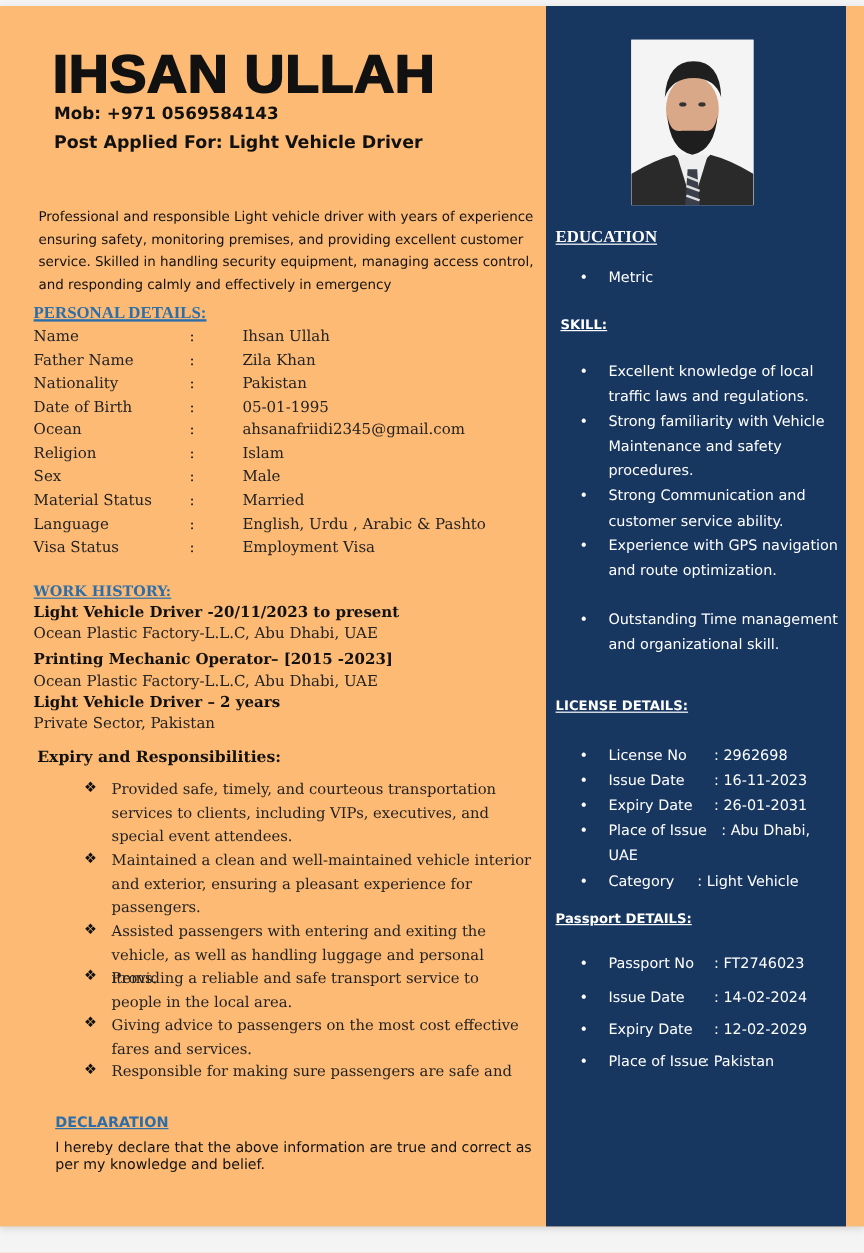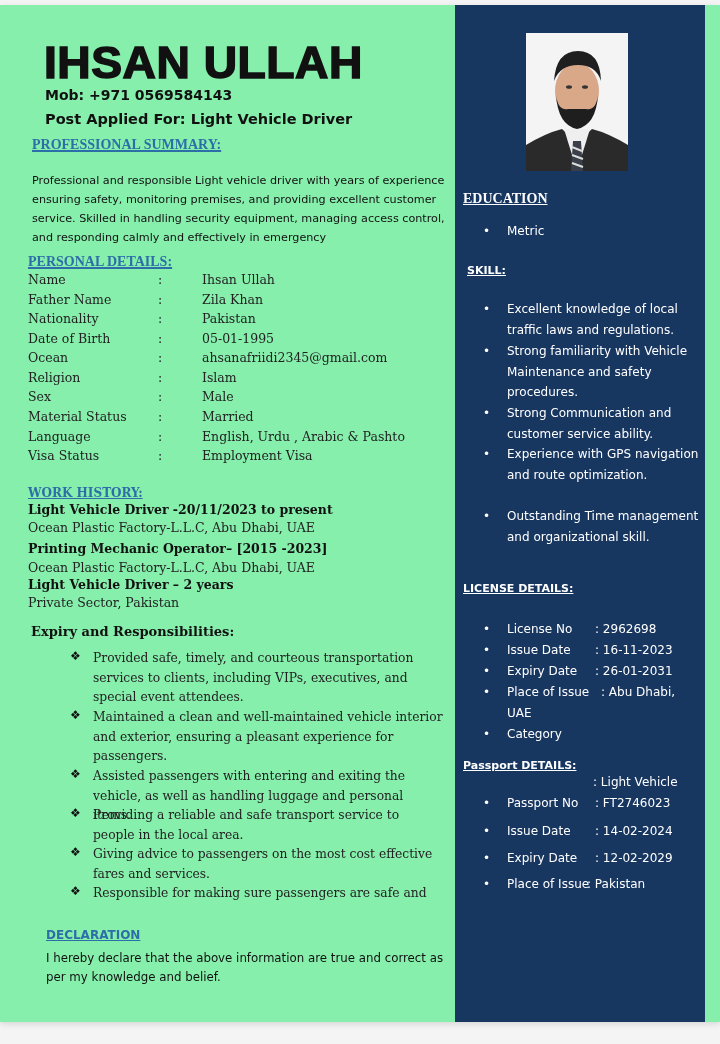--- a/index.html
+++ b/index.html
@@ -4,21 +4,21 @@
 <style>
   html, body { margin:0; padding:0; }
   body {
     width:720px; height:1044px; position:relative; overflow:hidden;
     background:#f4f4f4;
     font-family:"Liberation Sans", sans-serif;
     color:#111;
   }
   .page {
     position:absolute; left:0; top:5px; width:720px; height:1017px;
-    background:#86efac;
+    background:#fdba74;
     box-shadow:0 2px 6px rgba(0,0,0,0.12);
   }
   .topline { position:absolute; left:0; top:0; width:720px; height:5px; background:#f4f4f4; }
   .sidebar {
     position:absolute; left:455px; top:0; width:250px; height:1017px;
     background:#173660; color:#fff;
     font-family:"DejaVu Sans", sans-serif;
   }
   .abs { position:absolute; white-space:nowrap; }
   .name {
@@ -48,21 +48,21 @@
   .work-title { font-family:"DejaVu Serif", serif; font-weight:bold; font-size:12.5px; color:#111; }
   .duties-title { font-family:"DejaVu Serif", serif; font-weight:bold; font-size:13px; }
   .duty { position:absolute; left:70px; width:375px; }
   .duty .bullet { position:absolute; left:0; top:0; font-size:12px; }
   .duty .text {
     position:absolute; left:23px; top:0; width:350px; white-space:normal;
     font-family:"DejaVu Serif", serif; font-size:12.3px; line-height:19.5px; color:#222;
   }
   .declaration-text {
     left:46px; top:944px; width:400px; white-space:normal;
-    font-family:"DejaVu Sans", sans-serif; font-size:11.8px; line-height:19px;
+    font-family:"DejaVu Sans", sans-serif; font-size:11.8px; line-height:14px;
   }
   
   .photo {
     position:absolute; left:71px; top:28px; width:102px; height:138px;
     background:#f6f6f6; overflow:hidden;
   }
   .sb-h-serif {
     font-family:"Liberation Serif", serif; font-weight:bold; font-size:14px;
     text-decoration:underline; color:#fff;
   }
@@ -80,21 +80,20 @@
 <body>
 
 <div class="topline"></div>
 
 <div class="page">
 
   <div class="abs name">IHSAN ULLAH</div>
   <div class="abs contact" style="left:45px;top:82px;">Mob: +971 0569584143</div>
   <div class="abs contact" style="left:45px;top:106px;font-size:14.5px;">Post Applied For: Light Vehicle Driver</div>
 
-  <div class="abs h-blue" style="left:32px;top:132px;">PROFESSIONAL SUMMARY:</div>
   <div class="abs summary">Professional and responsible Light vehicle driver with  years of experience ensuring safety, monitoring premises, and providing excellent customer service. Skilled in handling security equipment, managing access control, and responding calmly and effectively in emergency</div>
 
   <div class="abs h-blue" style="left:28px;top:249px;">PERSONAL DETAILS:</div>
 
   <div>
     <div class="pd-row serif" style="top:267px;">
       <span class="pd-label">Name</span>
       <span class="pd-colon">:</span>
       <span class="pd-value">Ihsan Ullah</span>
     </div>
@@ -247,21 +246,21 @@
     </div>
     <div class="sb-item" style="top:677px;height:42px;">
       <span class="dot">•</span>
       <span class="kv-label">Place of Issue</span>
       <span class="kv-value" style="left:118px;">:  Abu Dhabi,</span>
       <span class="kv-label" style="top:21px;">UAE</span>
     </div>
     <div class="sb-item" style="top:719px;">
       <span class="dot">•</span>
       <span class="kv-label">Category</span>
-      <span class="kv-value" style="left:110px;margin-top:48px;">:  Light Vehicle</span>
+      <span class="kv-value" style="left:98px;">:  Light Vehicle</span>
     </div>
 
     <div class="abs sb-h-sans" style="left:8px;top:754px;">Passport DETAILS:</div>
     <div class="sb-item" style="top:788px;">
       <span class="dot">•</span>
       <span class="kv-label">Passport No</span>
       <span class="kv-value">: FT2746023</span>
     </div>
     <div class="sb-item" style="top:816px;">
       <span class="dot">•</span>

